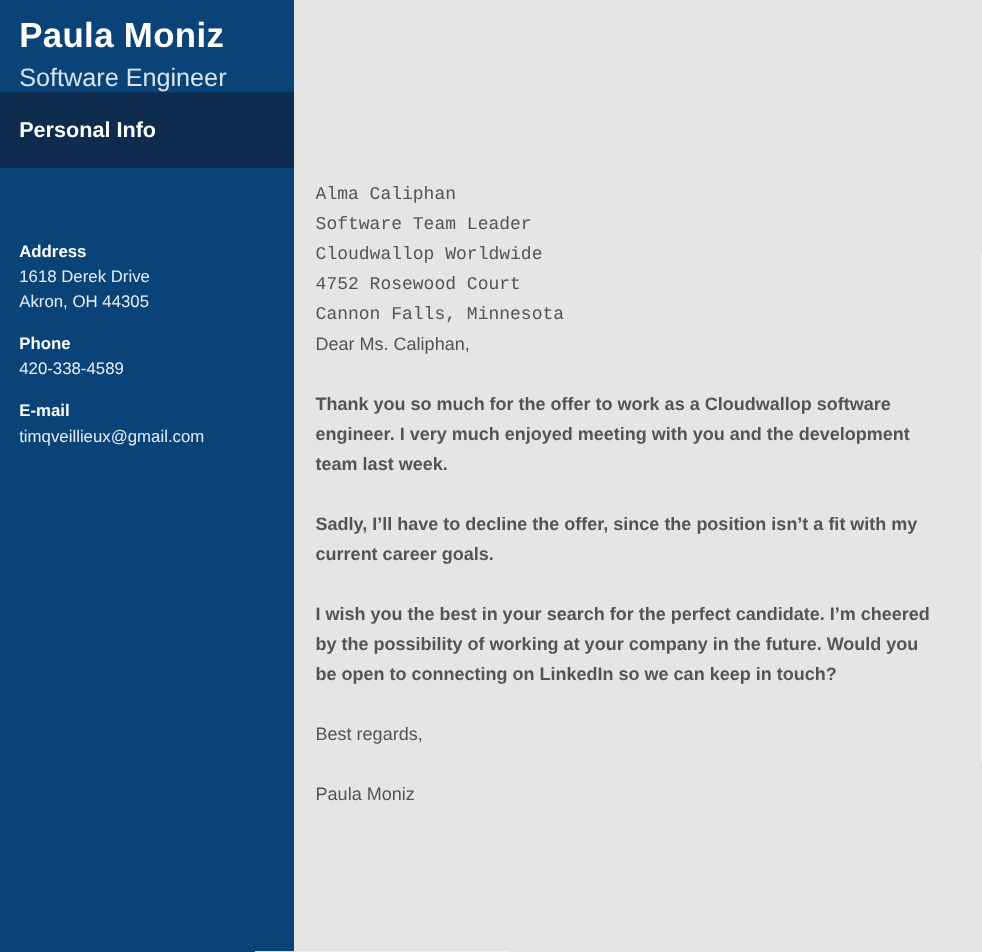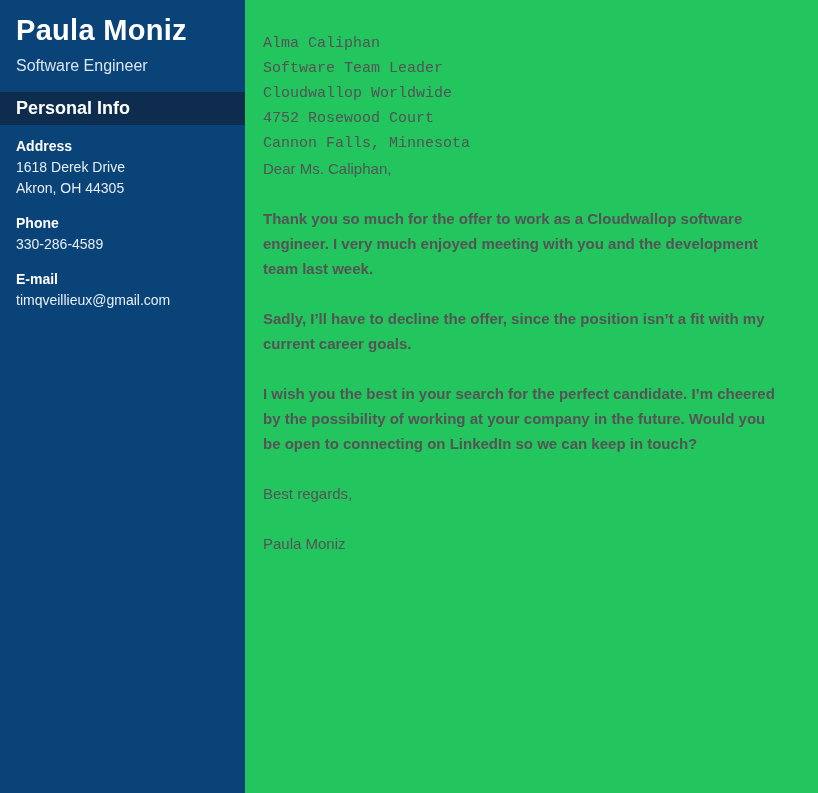--- a/index.html
+++ b/index.html
@@ -5,23 +5,24 @@
   html, body {
     margin: 0;
     padding: 0;
     background: #ffffff;
     font-family: "Liberation Sans", sans-serif;
   }
   .page {
     position: relative;
     width: 818px;
     height: 793px;
-    background: #22c55e;
+    background: #e5e5e5;
     display: flex;
     overflow: hidden;
+    align-items: center;
   }
   
   .sidebar {
     width: 245px;
     flex-shrink: 0;
     height: 100%;
     background: #0a4377;
     color: #ffffff;
     box-sizing: border-box;
   }
@@ -30,40 +31,40 @@
   }
   .candidate-name {
     font-size: 29px;
     font-weight: bold;
     color: #ffffff;
     margin: 0;
     line-height: 36px;
     letter-spacing: 0.3px;
   }
   .job-title {
-    font-size: 16px;
+    font-size: 21px;
     color: #d9e5f1;
     margin-top: 7px;
     line-height: 22px;
   }
   .section-band {
-    margin-top: 15px;
     background: #0d2c4e;
-    padding: 1px 16px;
+    padding: 16px 16px;
     height: 31px;
     display: flex;
     align-items: center;
   }
   .section-band-title {
     font-size: 18px;
     font-weight: bold;
     color: #ffffff;
   }
   .sidebar-fields {
     padding: 11px 16px 0 16px;
+    margin-top: 48px;
   }
   .field {
     margin-bottom: 14px;
   }
   .field-label {
     font-size: 14px;
     font-weight: bold;
     color: #ffffff;
     line-height: 21px;
   }
@@ -110,21 +111,21 @@
 
     <div class="sidebar-fields">
       <div class="field">
         <div class="field-label">Address</div>
         <div class="field-value">1618 Derek Drive</div>
         <div class="field-value">Akron, OH 44305</div>
       </div>
 
       <div class="field">
         <div class="field-label">Phone</div>
-        <div class="field-value">330-286-4589</div>
+        <div class="field-value">420-338-4589</div>
       </div>
 
       <div class="field">
         <div class="field-label">E-mail</div>
         <div class="field-value">timqveillieux@gmail.com</div>
       </div>
     </div>
   </aside>
 
   <main class="main">

